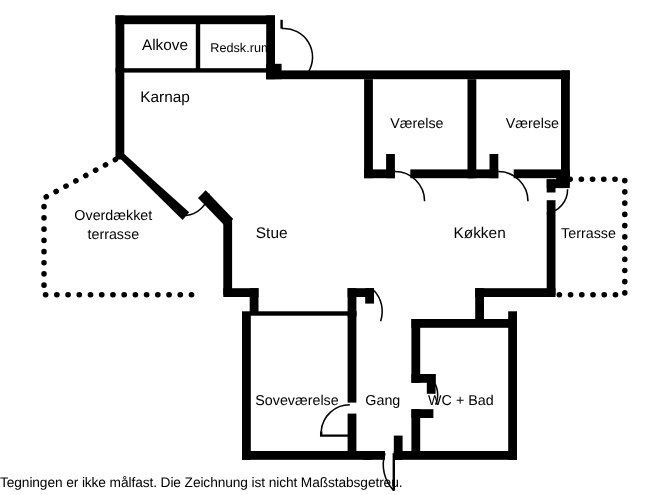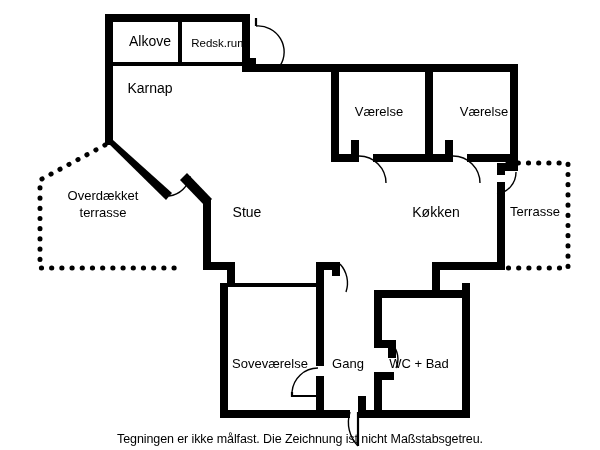--- a/index.html
+++ b/index.html
@@ -52,21 +52,21 @@
     dominant-baseline: middle;
   }
   .label-lg { font-size: 14px; }
   .label-md { font-size: 13px; }
   .label-sm { font-size: 11.5px; }
   .footer-note {
     position: absolute;
     left: 0;
     right: 0;
     bottom: 4px;
-    text-align: center;
+    text-align: left;
     font-family: "Liberation Sans", sans-serif;
     font-size: 12.5px;
     color: #000000;
     letter-spacing: -0.1px;
   }
 </style>
 </head>
 <body>
 
 <div id="plan-root">

